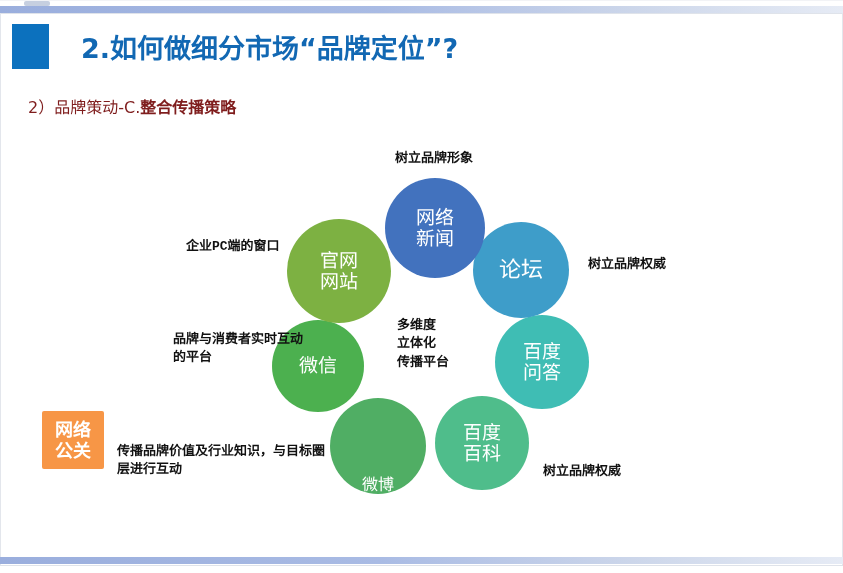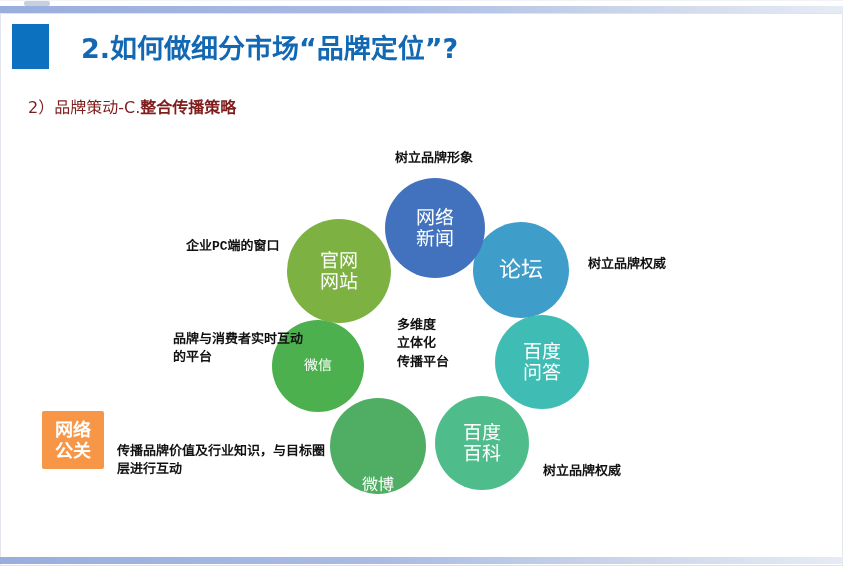--- a/index.html
+++ b/index.html
@@ -106,21 +106,21 @@
     color: #ffffff;
     line-height: 1.12;
     font-family: "DejaVu Sans", "Liberation Sans", sans-serif;
     box-sizing: border-box;
   }
   .c-news   { left: 385px; top: 178px; width: 100px; height: 100px; background: #4272BE; font-size: 19px; z-index: 6; }
   .c-forum  { left: 473px; top: 222px; width: 96px;  height: 96px;  background: #3E9DC9; font-size: 22px; z-index: 5; }
   .c-bdzd   { left: 495px; top: 315px; width: 94px;  height: 94px;  background: #3FBDB4; font-size: 19px; z-index: 4; }
   .c-bdbk   { left: 435px; top: 396px; width: 94px;  height: 94px;  background: #4FBD8B; font-size: 19px; z-index: 3; }
   .c-weibo  { left: 330px; top: 398px; width: 96px;  height: 96px;  background: #50AE64; font-size: 16px; z-index: 2; align-items: flex-end; }
-  .c-wechat { left: 272px; top: 320px; width: 92px;  height: 92px;  background: #4CB04F; font-size: 14px; z-index: 7; }
+  .c-wechat { left: 272px; top: 320px; width: 92px;  height: 92px;  background: #4CB04F; font-size: 19px; z-index: 7; }
   .c-site   { left: 287px; top: 219px; width: 104px; height: 104px; background: #7DB142; font-size: 19px; z-index: 8; }
 
   
   .center-caption {
     position: absolute;
     left: 397px;
     top: 316px;
     font-size: 13px;
     font-weight: bold;
     color: #111111;

